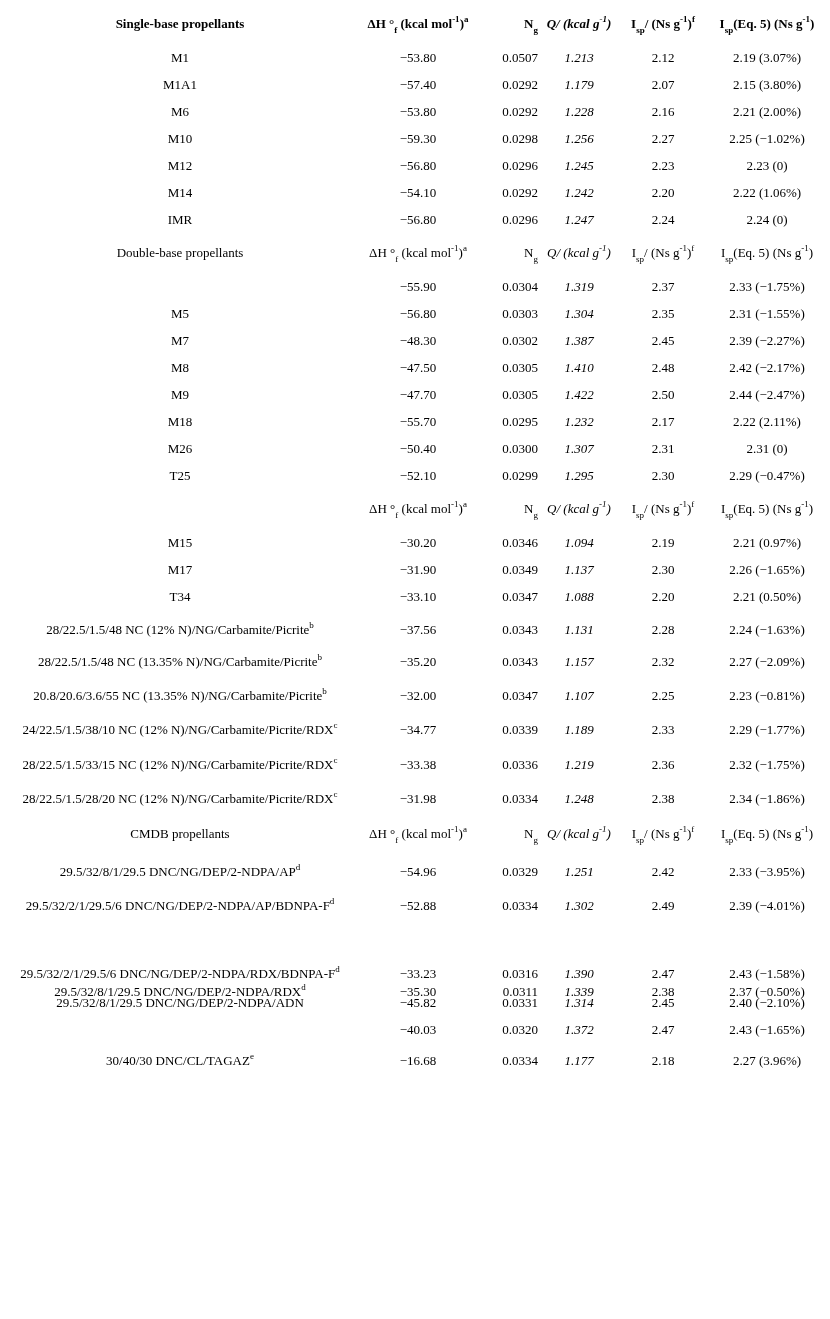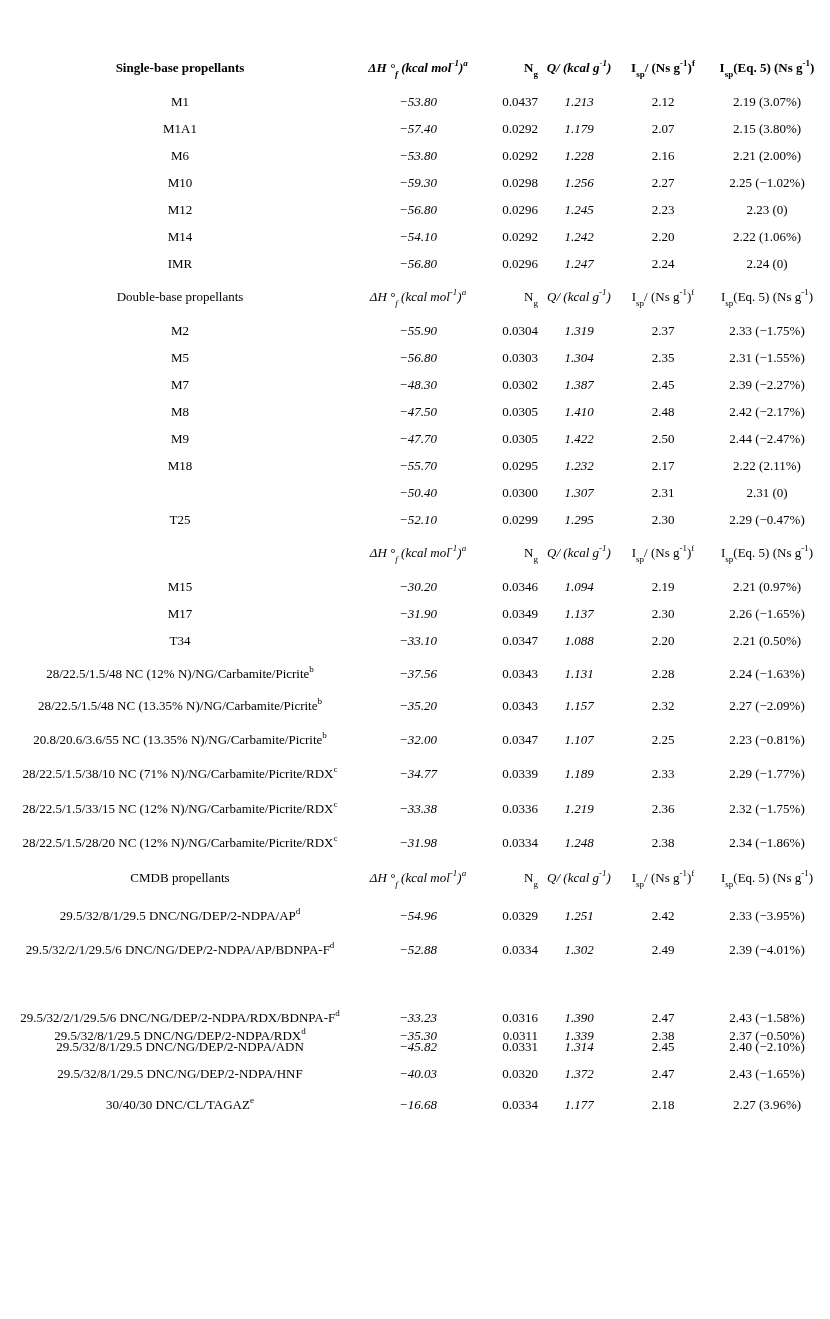--- a/index.html
+++ b/index.html
@@ -2,24 +2,24 @@
 <html><head>
 <meta charset="utf-8">
 <style>
   html, body { margin: 0; padding: 0; background: #ffffff; }
   body {
     width: 830px; height: 1319px; overflow: hidden;
     font-family: "Liberation Serif", "DejaVu Serif", serif;
     color: #000; font-size: 13px;
   }
   #tbl { position: absolute; left: 0; top: 0; width: 830px; }
-  .row { position: absolute; left: 0; width: 830px; height: 26px; margin-top: 44px; }
+  .row { position: absolute; left: 0; width: 830px; height: 26px; }
   .cell { position: absolute; top: 0; text-align: center; white-space: nowrap; line-height: 20px; }
   .c0 { left: 0; width: 360px; }
-  .c1 { left: 362px; width: 112px; font-style: italic; }
+  .c1 { left: 362px; width: 112px; }
   .c2 { left: 484px; width: 54px; text-align: right; }
   .c3 { left: 538px; width: 82px; font-style: italic; }
   .c4 { left: 620px; width: 86px; }
   .c5 { left: 706px; width: 122px; }
   .hdr .cell { line-height: 20px; }
   .hdr.bold .cell { font-weight: bold; }
   sup { font-size: 9px; vertical-align: 6px; line-height: 0; }
   sub { font-size: 9px; vertical-align: -5px; line-height: 0; }
 </style>
 </head>
@@ -32,21 +32,21 @@
     <span class="cell c1"><span>ΔH °</span><sub>f</sub><span> (kcal mol</span><sup>-1</sup><span>)</span><sup>a</sup></span>
     <span class="cell c2"><span>N</span><sub>g</sub></span>
     <span class="cell c3"><span>Q/ (kcal g</span><sup>-1</sup><span>)</span></span>
     <span class="cell c4"><span>I</span><sub>sp</sub><span>/ (Ns g</span><sup>-1</sup><span>)</span><sup>f</sup></span>
     <span class="cell c5"><span>I</span><sub>sp</sub><span>(Eq. 5) (Ns g</span><sup>-1</sup><span>)</span></span>
   </div>
 
   <div class="row" style="top:48px">
       <span class="cell c0">M1</span>
       <span class="cell c1">−53.80</span>
-      <span class="cell c2">0.0437</span>
+      <span class="cell c2">0.0507</span>
       <span class="cell c3">1.213</span>
       <span class="cell c4">2.12</span>
       <span class="cell c5">2.19 (3.07%)</span>
     </div>
   <div class="row" style="top:75px">
       <span class="cell c0">M1A1</span>
       <span class="cell c1">−57.40</span>
       <span class="cell c2">0.0292</span>
       <span class="cell c3">1.179</span>
       <span class="cell c4">2.07</span>
@@ -96,21 +96,20 @@
   <div class="row hdr" style="top:243px">
     <span class="cell c0">Double-base propellants</span>
     <span class="cell c1"><span>ΔH °</span><sub>f</sub><span> (kcal mol</span><sup>-1</sup><span>)</span><sup>a</sup></span>
     <span class="cell c2"><span>N</span><sub>g</sub></span>
     <span class="cell c3"><span>Q/ (kcal g</span><sup>-1</sup><span>)</span></span>
     <span class="cell c4"><span>I</span><sub>sp</sub><span>/ (Ns g</span><sup>-1</sup><span>)</span><sup>f</sup></span>
     <span class="cell c5"><span>I</span><sub>sp</sub><span>(Eq. 5) (Ns g</span><sup>-1</sup><span>)</span></span>
   </div>
 
   <div class="row" style="top:277px">
-      <span class="cell c0">M2</span>
       <span class="cell c1">−55.90</span>
       <span class="cell c2">0.0304</span>
       <span class="cell c3">1.319</span>
       <span class="cell c4">2.37</span>
       <span class="cell c5">2.33 (−1.75%)</span>
     </div>
   <div class="row" style="top:304px">
       <span class="cell c0">M5</span>
       <span class="cell c1">−56.80</span>
       <span class="cell c2">0.0303</span>
@@ -144,20 +143,21 @@
     </div>
   <div class="row" style="top:412px">
       <span class="cell c0">M18</span>
       <span class="cell c1">−55.70</span>
       <span class="cell c2">0.0295</span>
       <span class="cell c3">1.232</span>
       <span class="cell c4">2.17</span>
       <span class="cell c5">2.22 (2.11%)</span>
     </div>
   <div class="row" style="top:439px">
+      <span class="cell c0">M26</span>
       <span class="cell c1">−50.40</span>
       <span class="cell c2">0.0300</span>
       <span class="cell c3">1.307</span>
       <span class="cell c4">2.31</span>
       <span class="cell c5">2.31 (0)</span>
     </div>
   <div class="row" style="top:466px">
       <span class="cell c0">T25</span>
       <span class="cell c1">−52.10</span>
       <span class="cell c2">0.0299</span>
@@ -216,21 +216,21 @@
     </div>
   <div class="row" style="top:686px">
       <span class="cell c0"><span>20.8/20.6/3.6/55 NC (13.35% N)/NG/Carbamite/Picrite</span><sup>b</sup></span>
       <span class="cell c1">−32.00</span>
       <span class="cell c2">0.0347</span>
       <span class="cell c3">1.107</span>
       <span class="cell c4">2.25</span>
       <span class="cell c5">2.23 (−0.81%)</span>
     </div>
   <div class="row" style="top:720px">
-      <span class="cell c0"><span>28/22.5/1.5/38/10 NC (71% N)/NG/Carbamite/Picrite/RDX</span><sup>c</sup></span>
+      <span class="cell c0"><span>24/22.5/1.5/38/10 NC (12% N)/NG/Carbamite/Picrite/RDX</span><sup>c</sup></span>
       <span class="cell c1">−34.77</span>
       <span class="cell c2">0.0339</span>
       <span class="cell c3">1.189</span>
       <span class="cell c4">2.33</span>
       <span class="cell c5">2.29 (−1.77%)</span>
     </div>
   <div class="row" style="top:755px">
       <span class="cell c0"><span>28/22.5/1.5/33/15 NC (12% N)/NG/Carbamite/Picrite/RDX</span><sup>c</sup></span>
       <span class="cell c1">−33.38</span>
       <span class="cell c2">0.0336</span>
@@ -290,21 +290,20 @@
     </div>
   <div class="row" style="top:993px">
       <span class="cell c0">29.5/32/8/1/29.5 DNC/NG/DEP/2-NDPA/ADN</span>
       <span class="cell c1">−45.82</span>
       <span class="cell c2">0.0331</span>
       <span class="cell c3">1.314</span>
       <span class="cell c4">2.45</span>
       <span class="cell c5">2.40 (−2.10%)</span>
     </div>
   <div class="row" style="top:1020px">
-      <span class="cell c0">29.5/32/8/1/29.5 DNC/NG/DEP/2-NDPA/HNF</span>
       <span class="cell c1">−40.03</span>
       <span class="cell c2">0.0320</span>
       <span class="cell c3">1.372</span>
       <span class="cell c4">2.47</span>
       <span class="cell c5">2.43 (−1.65%)</span>
     </div>
   <div class="row" style="top:1051px">
       <span class="cell c0"><span>30/40/30 DNC/CL/TAGAZ</span><sup>e</sup></span>
       <span class="cell c1">−16.68</span>
       <span class="cell c2">0.0334</span>

